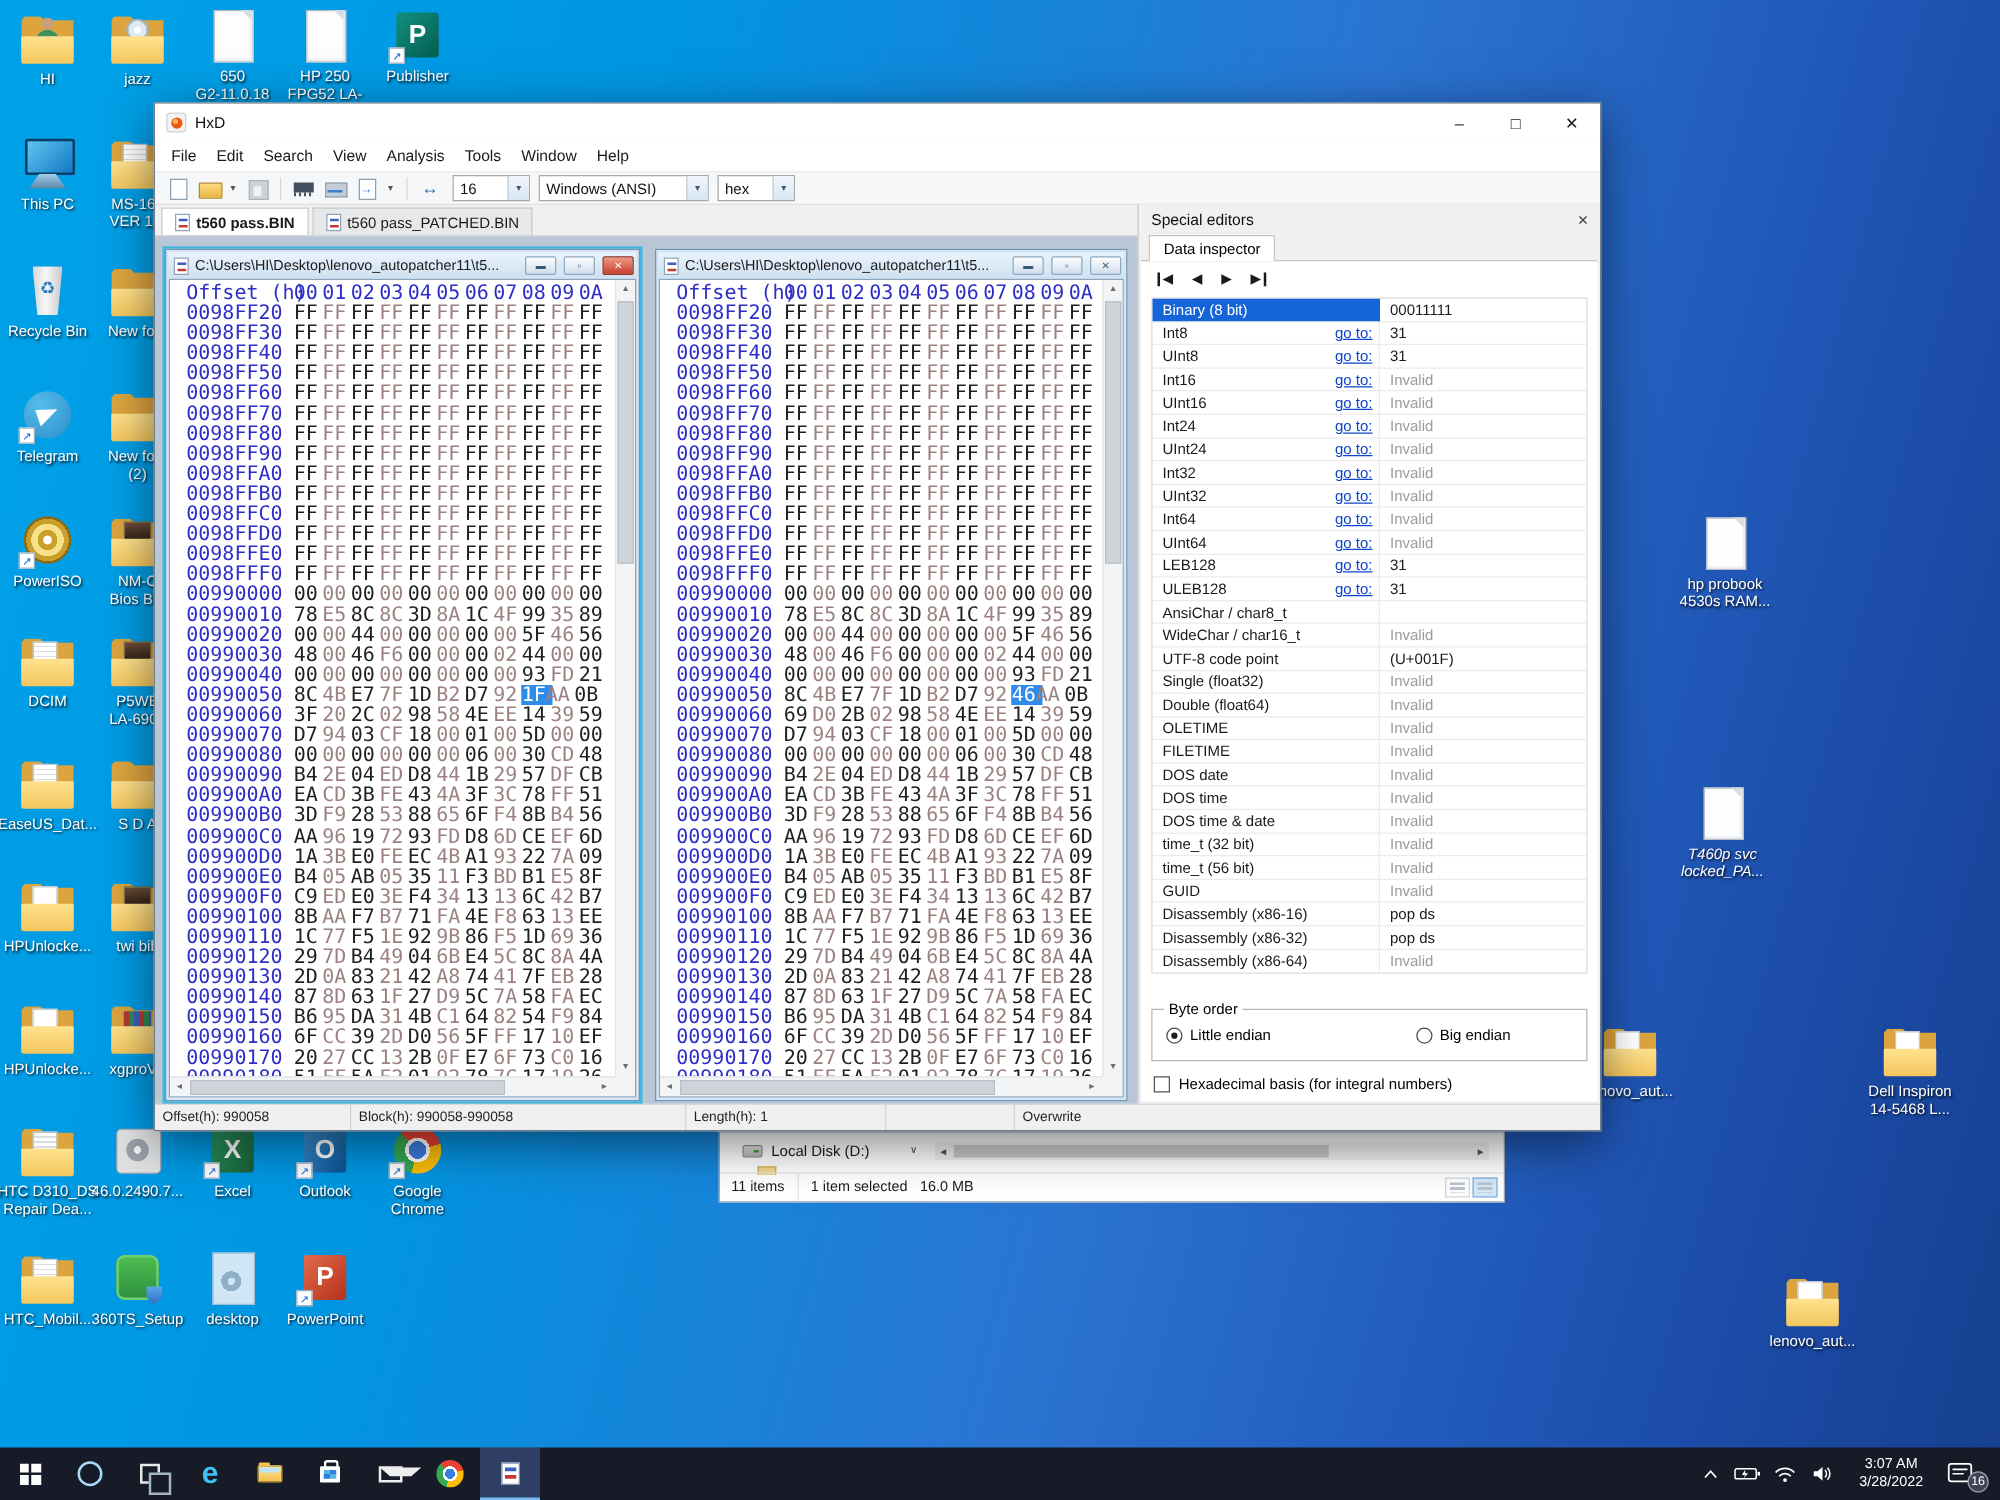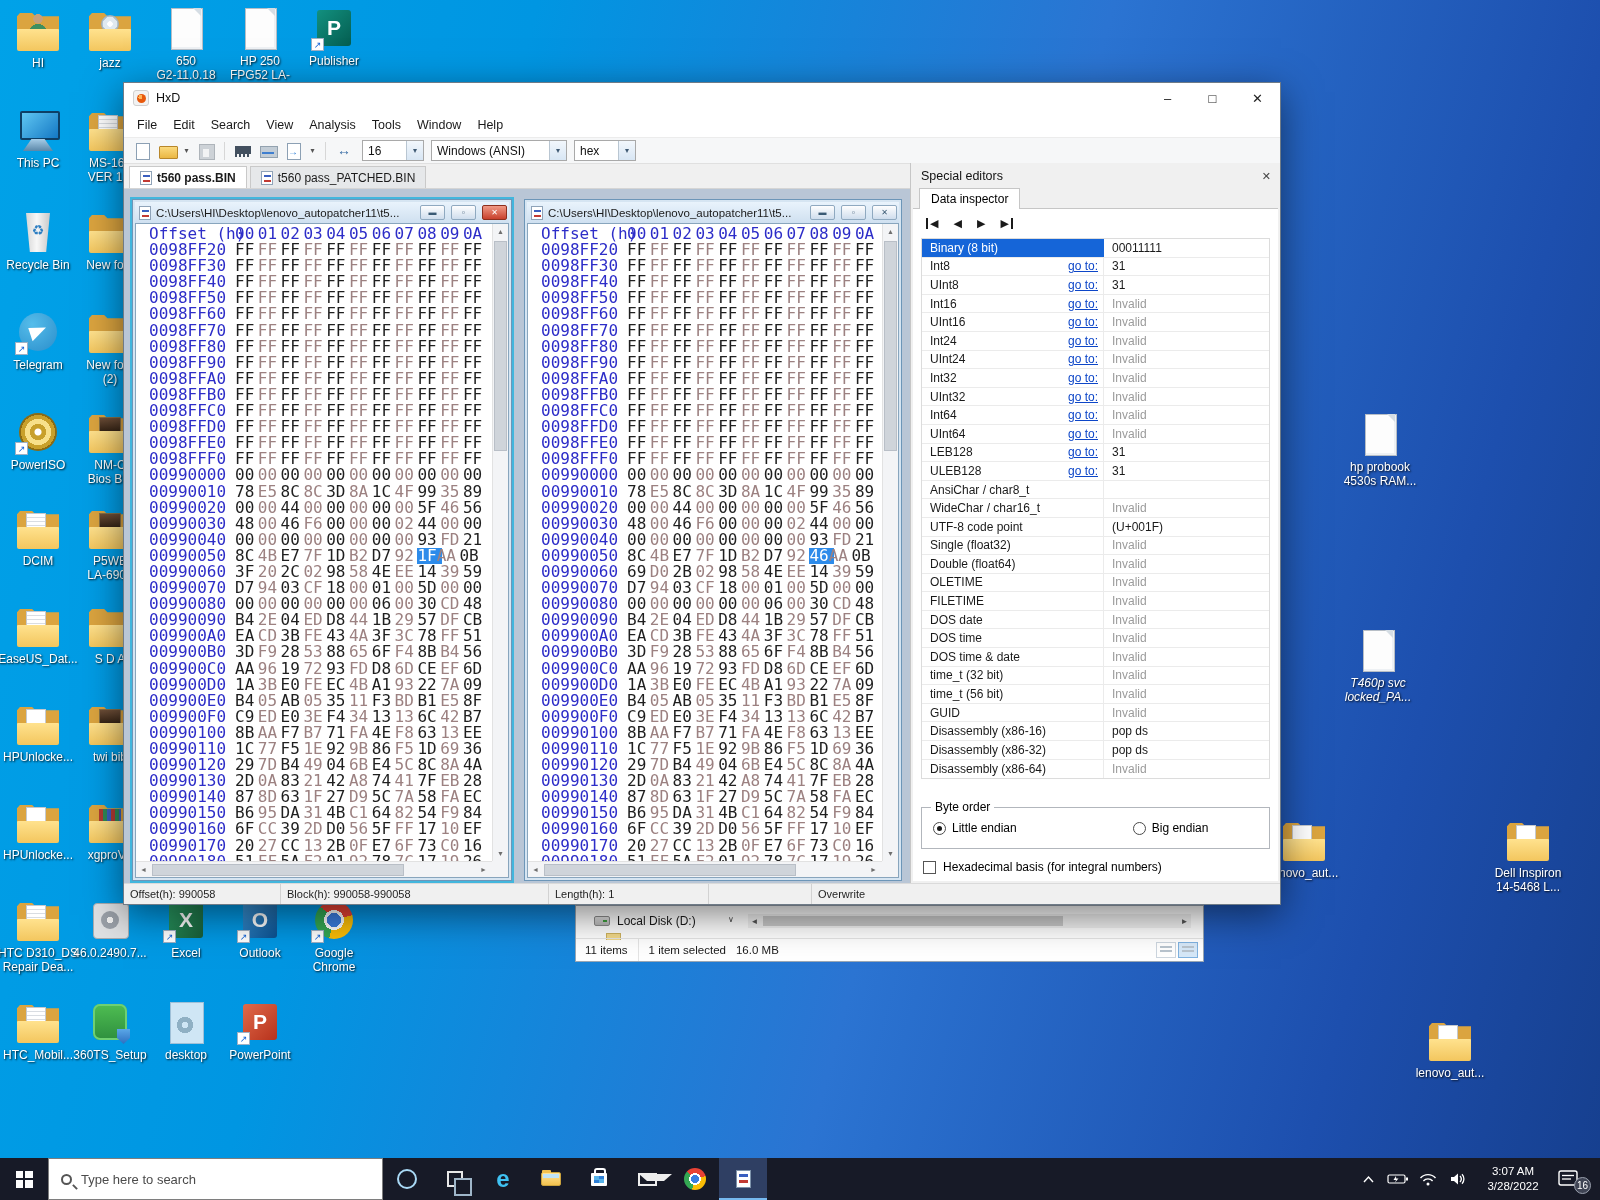--- a/index.html
+++ b/index.html
@@ -1959,24 +1959,20 @@
 
 <div id="taskbar">
   <div class="tb-start">
     <span class="win-logo">
         <span></span>
         <span></span>
         <span></span>
         <span></span>
       </span>
   </div>
-  <div class="tb-search">
-    <span class="mag"></span>
-    <span class="tb-search-text">Type here to search</span>
-  </div>
   <div class="tb-apps" id="tb-apps">
       <div class="tb-app">
         <span class="appico app-cortana"></span>
       </div>
       <div class="tb-app">
         <span class="appico app-task-view"></span>
       </div>
       <div class="tb-app">
         <span class="appico app-edge">e</span>
       </div>

